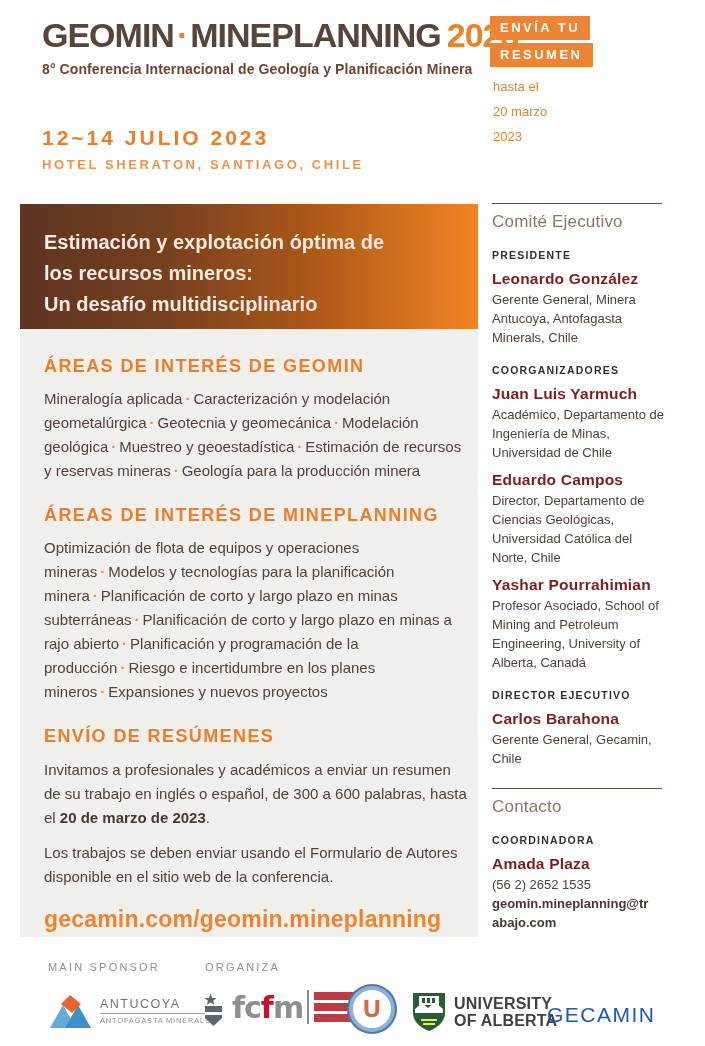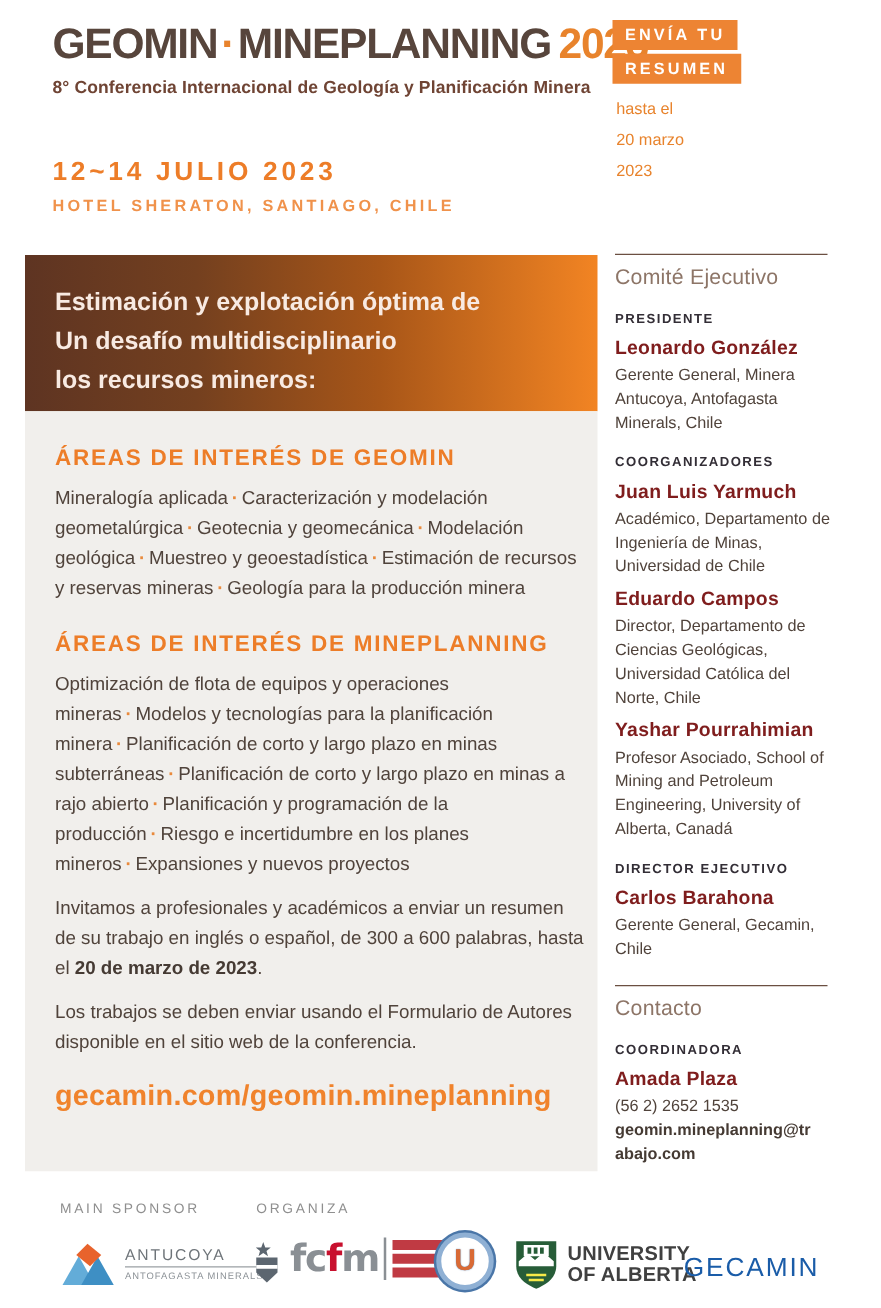--- a/index.html
+++ b/index.html
@@ -108,31 +108,32 @@
     <div>hasta el</div>
     <div>20 marzo</div>
     <div>2023</div>
   </div>
 
   <div class="date">12~14 JULIO 2023</div>
   <div class="venue">HOTEL SHERATON, SANTIAGO, CHILE</div>
 
   <div class="banner">
     <div>Estimación y explotación óptima de</div>
+    <div>los recursos mineros:</div>
     <div>Un desafío multidisciplinario</div>
-    <div>los recursos mineros:</div>
   </div>
 
   <div class="content-box">
     <div class="sec-heading h-geomin">ÁREAS DE INTERÉS DE GEOMIN</div>
     <div class="topics" id="geomin-topics"><span>Mineralogía aplicada</span><span class="dot">·</span><span>Caracterización y modelación geometalúrgica</span><span class="dot">·</span><span>Geotecnia y geomecánica</span><span class="dot">·</span><span>Modelación geológica</span><span class="dot">·</span><span>Muestreo y geoestadística</span><span class="dot">·</span><span>Estimación de recursos y reservas mineras</span><span class="dot">·</span><span>Geología para la producción minera</span></div>
 
     <div class="sec-heading h-mine">ÁREAS DE INTERÉS DE MINEPLANNING</div>
     <div class="topics" id="mineplanning-topics"><span>Optimización de flota de equipos y operaciones mineras</span><span class="dot">·</span><span>Modelos y tecnologías para la planificación minera</span><span class="dot">·</span><span>Planificación de corto y largo plazo en minas subterráneas</span><span class="dot">·</span><span>Planificación de corto y largo plazo en minas a rajo abierto</span><span class="dot">·</span><span>Planificación y programación de la producción</span><span class="dot">·</span><span>Riesgo e incertidumbre en los planes mineros</span><span class="dot">·</span><span>Expansiones y nuevos proyectos</span></div>
 
+    <div class="sec-heading h-envio">ENVÍO DE RESÚMENES</div>
     <div class="para"><span>Invitamos a profesionales y académicos a enviar un resumen de su trabajo en inglés o español, de 300 a 600 palabras, hasta el </span><b>20 de marzo de 2023</b><span>.</span></div>
     <div class="para">Los trabajos se deben enviar usando el Formulario de Autores disponible en el sitio web de la conferencia.</div>
     <div class="url">gecamin.com/geomin.mineplanning</div>
   </div>
 
   <div class="sidebar">
     <div class="rule"></div>
     <div class="side-heading">Comité Ejecutivo</div>
     <div id="committee-roles">
         <div class="role-label">PRESIDENTE</div>

